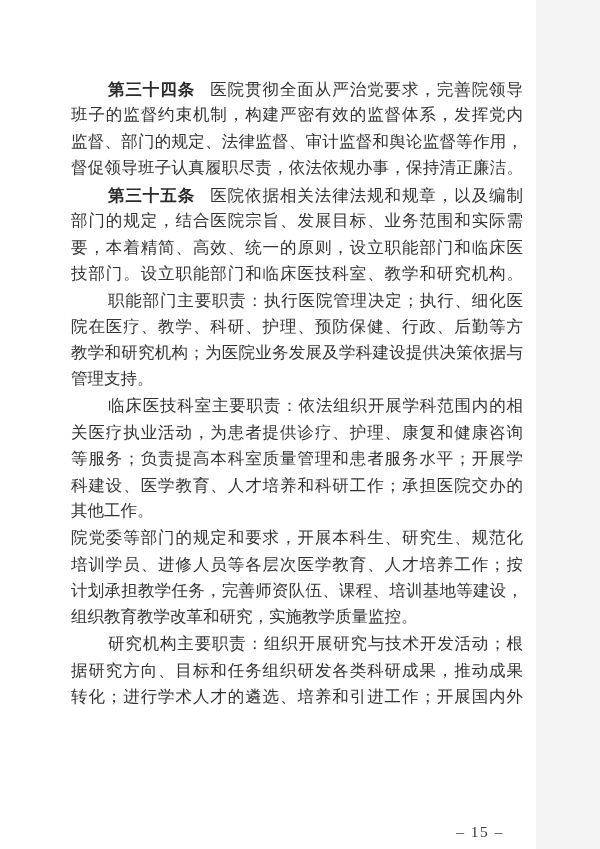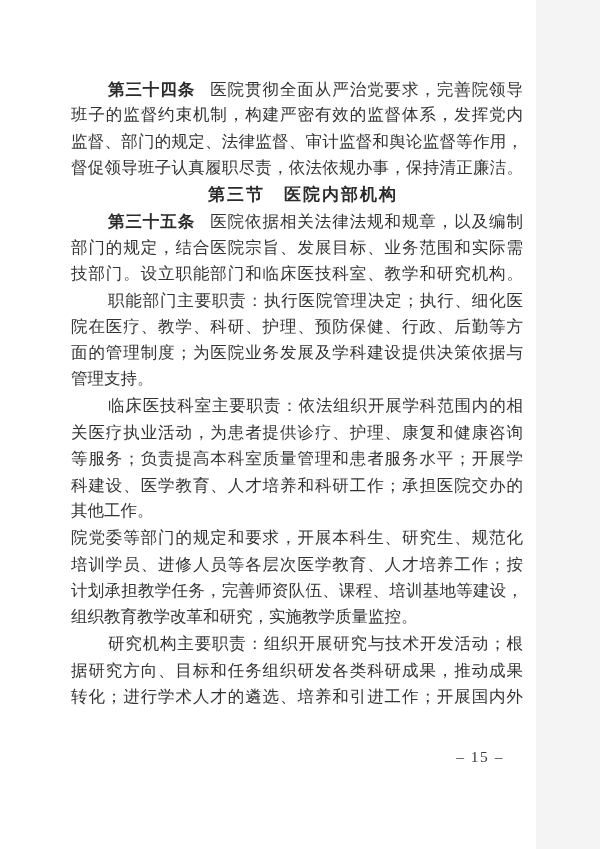--- a/index.html
+++ b/index.html
@@ -53,50 +53,50 @@
     color: #2b2b2b;
   }
   .term {
     font-family: "Liberation Sans", sans-serif;
     font-weight: 700;
     color: #2b2b2b;
     margin-right: 15px;
   }
   .footer {
     position: absolute;
-    top: 748px;
+    top: 823px;
     left: 420px;
     width: 120px;
     text-align: center;
     font-size: 15.5px;
     letter-spacing: 1.5px;
     color: #3a3a3a;
     font-family: "Liberation Serif", serif;
   }
 </style>
 </head>
 <body>
 
 <div class="page">
   <div class="text-block">
 
     <div class="line indent"><span class="term">第三十四条</span><span>医院贯彻全面从严治党要求，完善院领导</span></div>
     <div class="line"><span>班子的监督约束机制，构建严密有效的监督体系，发挥党内</span></div>
     <div class="line"><span>监督、部门的规定、法律监督、审计监督和舆论监督等作用，</span></div>
     <div class="line"><span>督促领导班子认真履职尽责，依法依规办事，保持清正廉洁。</span></div>
 
-    <div class="line heading"><span>第三节　医院内部机构</span></div>
 
     <div class="line indent"><span class="term">第三十五条</span><span>医院依据相关法律法规和规章，以及编制</span></div>
     <div class="line"><span>部门的规定，结合医院宗旨、发展目标、业务范围和实际需</span></div>
+    <div class="line"><span>要，本着精简、高效、统一的原则，设立职能部门和临床医</span></div>
     <div class="line"><span>技部门。设立职能部门和临床医技科室、教学和研究机构。</span></div>
 
     <div class="line indent"><span>职能部门主要职责：执行医院管理决定；执行、细化医</span></div>
     <div class="line"><span>院在医疗、教学、科研、护理、预防保健、行政、后勤等方</span></div>
-    <div class="line"><span>面的管理制度；为医院业务发展及学科建设提供决策依据与</span></div>
+    <div class="line"><span>教学和研究机构；为医院业务发展及学科建设提供决策依据与</span></div>
     <div class="line short"><span>管理支持。</span></div>
 
     <div class="line indent"><span>临床医技科室主要职责：依法组织开展学科范围内的相</span></div>
     <div class="line"><span>关医疗执业活动，为患者提供诊疗、护理、康复和健康咨询</span></div>
     <div class="line"><span>等服务；负责提高本科室质量管理和患者服务水平；开展学</span></div>
     <div class="line"><span>科建设、医学教育、人才培养和科研工作；承担医院交办的</span></div>
     <div class="line short"><span>其他工作。</span></div>
 
     <div class="line"><span>院党委等部门的规定和要求，开展本科生、研究生、规范化</span></div>
     <div class="line"><span>培训学员、进修人员等各层次医学教育、人才培养工作；按</span></div>

